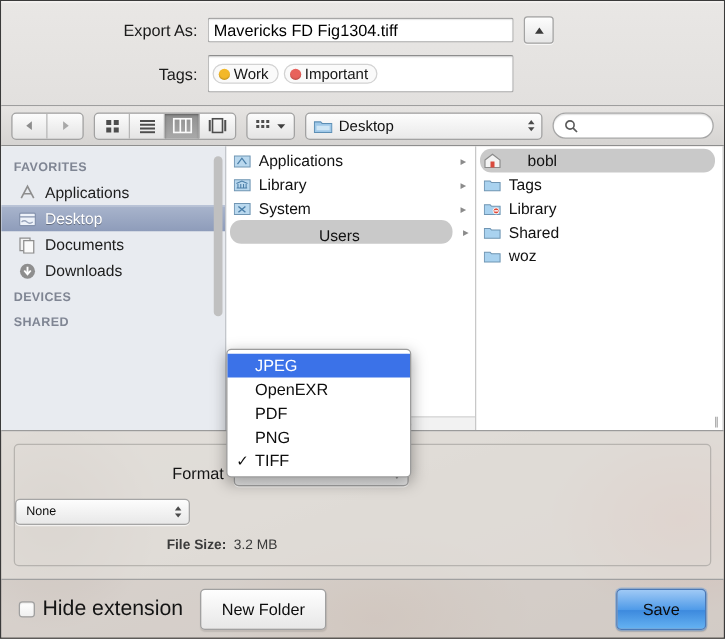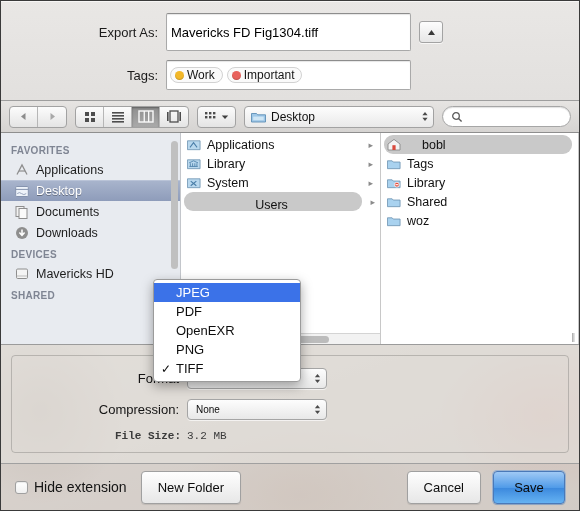--- a/index.html
+++ b/index.html
@@ -42,21 +42,21 @@
     margin-bottom: 9px;
     padding-right: 14px;
   }
   .field-row:last-child { margin-bottom: 2px; }
   .field-label {
     width: 165px; text-align: right; padding-right: 8px;
     font-size: 13px; color: #1b1b1b;
   }
   .text-field {
     flex: 0 0 245px;
-    height: 38px;
+    height: 20px;
     border: 1px solid #a9a9a9;
     border-top-color: #8d8d8d;
     background: #fff;
     border-radius: 2px;
     font-size: 13px;
     padding: 0 4px;
     display: flex; align-items: center;
     box-shadow: inset 0 1px 1px rgba(0,0,0,0.10);
   }
   .expand-btn {
@@ -247,32 +247,31 @@
     background: linear-gradient(#fdfdfd, #e8e8e8);
     display: flex; align-items: center; justify-content: space-between;
     padding: 0 4px 0 8px;
     font-size: 10px; color: #0d0d0d;
     box-shadow: 0 1px 0 rgba(255,255,255,0.65);
   }
   .filesize-row {
     display: flex; align-items: center;
     font-size: 11px; color: #3b3b3b;
     margin-top: 2px;
-    font-family: Liberation Mono, monospace;
   }
   .filesize-row .fl { width: 175px; text-align: right; padding-right: 6px; font-weight: bold; }
 
   
   .footer {
     height: 46px;
     display: flex; align-items: center;
     padding: 0 14px;
     background: rgba(226,223,220,0.55);
   }
-  .checkbox-wrap { display: flex; align-items: center; gap: 6px; font-size: 14px; color: #141414; }
+  .checkbox-wrap { display: flex; align-items: center; gap: 6px; font-size: 17px; color: #141414; }
   .checkbox {
     width: 13px; height: 13px;
     border: 1px solid #a0a0a0; border-radius: 3px;
     background: linear-gradient(#fff, #f0f0f0);
     box-shadow: inset 0 1px 1px rgba(0,0,0,0.08);
   }
   .push-btn {
     height: 33px; padding: 0 16px;
     border: 1px solid #a0a0a0; border-radius: 4px;
     background: linear-gradient(#fefefe, #e7e7e7);
@@ -283,21 +282,21 @@
   .push-btn.default {
     border-color: #4a79b8;
     background: linear-gradient(#9fc9f5, #4e9ae8 52%, #3d8ade 53%, #65b2f2);
     color: #0b0b0b;
     box-shadow: 0 0 0 1px rgba(90,150,220,0.45), 0 1px 1px rgba(0,0,0,0.15);
   }
 
   
   .menu {
     position: absolute;
-    left: 152px; top: 278px;
+    left: 180px; top: 278px;
     width: 148px;
     background: #fff;
     border: 1px solid #9b9b9b;
     border-radius: 4px;
     box-shadow: 0 4px 12px rgba(0,0,0,0.35);
     padding: 3px 0;
     z-index: 50;
   }
   .menu-item {
     height: 19px;
@@ -466,27 +465,20 @@
       <div class="sb-item">
         <svg width="14" height="14" viewBox="0 0 14 14">
           <circle cx="7" cy="7" r="6" fill="#8e8e8e"></circle>
           <path d="M7 3.4 L7 8.4 M4.4 6.4 L7 9.4 L9.6 6.4" fill="none" stroke="#fff" stroke-width="1.5"></path>
         </svg>
         <span>Downloads</span>
       </div>
 
       <div class="sb-header">DEVICES</div>
 
-      <div class="sb-item">
-        <svg width="14" height="14" viewBox="0 0 14 14">
-          <rect x="1.5" y="2" width="11" height="9.5" rx="1.2" fill="#f4f4f4" stroke="#8e8e8e" stroke-width="1"></rect>
-          <line x1="1.5" y1="9" x2="12.5" y2="9" stroke="#b5b5b5" stroke-width="0.9"></line>
-        </svg>
-        <span>Mavericks HD</span>
-      </div>
 
       <div class="sb-header">SHARED</div>
 
       <div class="sb-scroll"></div>
     </div>
 
     <div class="col col1">
 
       <div class="row">
         <svg width="14" height="12" viewBox="0 0 15 12">
@@ -582,21 +574,20 @@
         <div class="popup-btn">
           <span>TIFF</span>
           <svg width="9" height="15" viewBox="0 0 9 15">
             <path d="M4.5 3 L7.1 6.3 L1.9 6.3 Z" fill="#4a4a4a"></path>
             <path d="M4.5 12 L7.1 8.7 L1.9 8.7 Z" fill="#4a4a4a"></path>
           </svg>
         </div>
       </div>
 
       <div class="opt-row">
-        <div class="opt-label">Compression:</div>
         <div class="popup-btn">
           <span>None</span>
           <svg width="9" height="15" viewBox="0 0 9 15">
             <path d="M4.5 3 L7.1 6.3 L1.9 6.3 Z" fill="#4a4a4a"></path>
             <path d="M4.5 12 L7.1 8.7 L1.9 8.7 Z" fill="#4a4a4a"></path>
           </svg>
         </div>
       </div>
 
       <div class="filesize-row">
@@ -607,36 +598,35 @@
     </div>
   </div>
 
   <div class="footer">
     <div class="checkbox-wrap">
       <span class="checkbox"></span>
       <span>Hide extension</span>
     </div>
     <div class="push-btn" style="margin-left:14px">New Folder</div>
     <div style="flex:1"></div>
-    <div class="push-btn" style="min-width:72px">Cancel</div>
     <div class="push-btn default" style="min-width:72px;margin-left:12px">Save</div>
   </div>
 
   <div class="menu">
     <div class="menu-item hl">
       <span class="menu-check"></span>
       <span>JPEG</span>
     </div>
     <div class="menu-item">
       <span class="menu-check"></span>
-      <span>PDF</span>
+      <span>OpenEXR</span>
     </div>
     <div class="menu-item">
       <span class="menu-check"></span>
-      <span>OpenEXR</span>
+      <span>PDF</span>
     </div>
     <div class="menu-item">
       <span class="menu-check"></span>
       <span>PNG</span>
     </div>
     <div class="menu-item">
       <span class="menu-check">✓</span>
       <span>TIFF</span>
     </div>
   </div>

